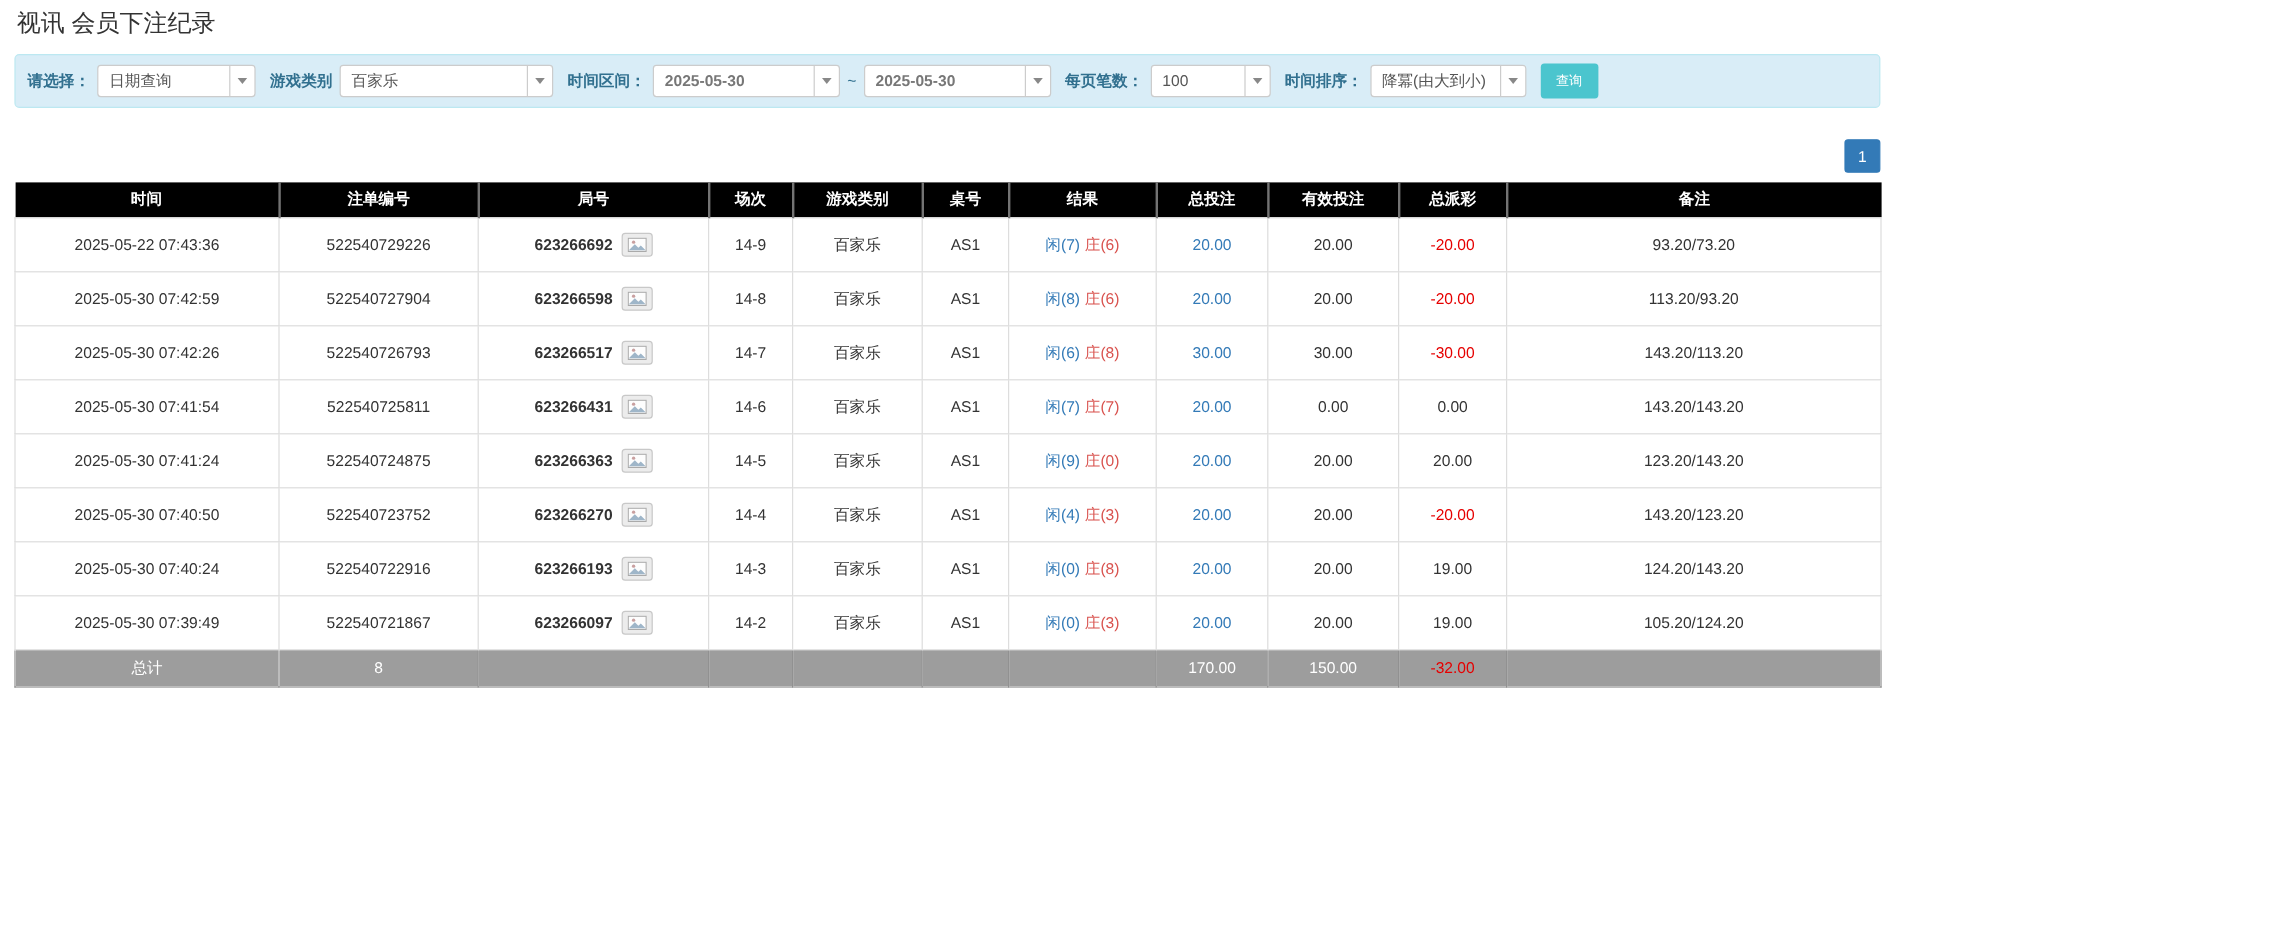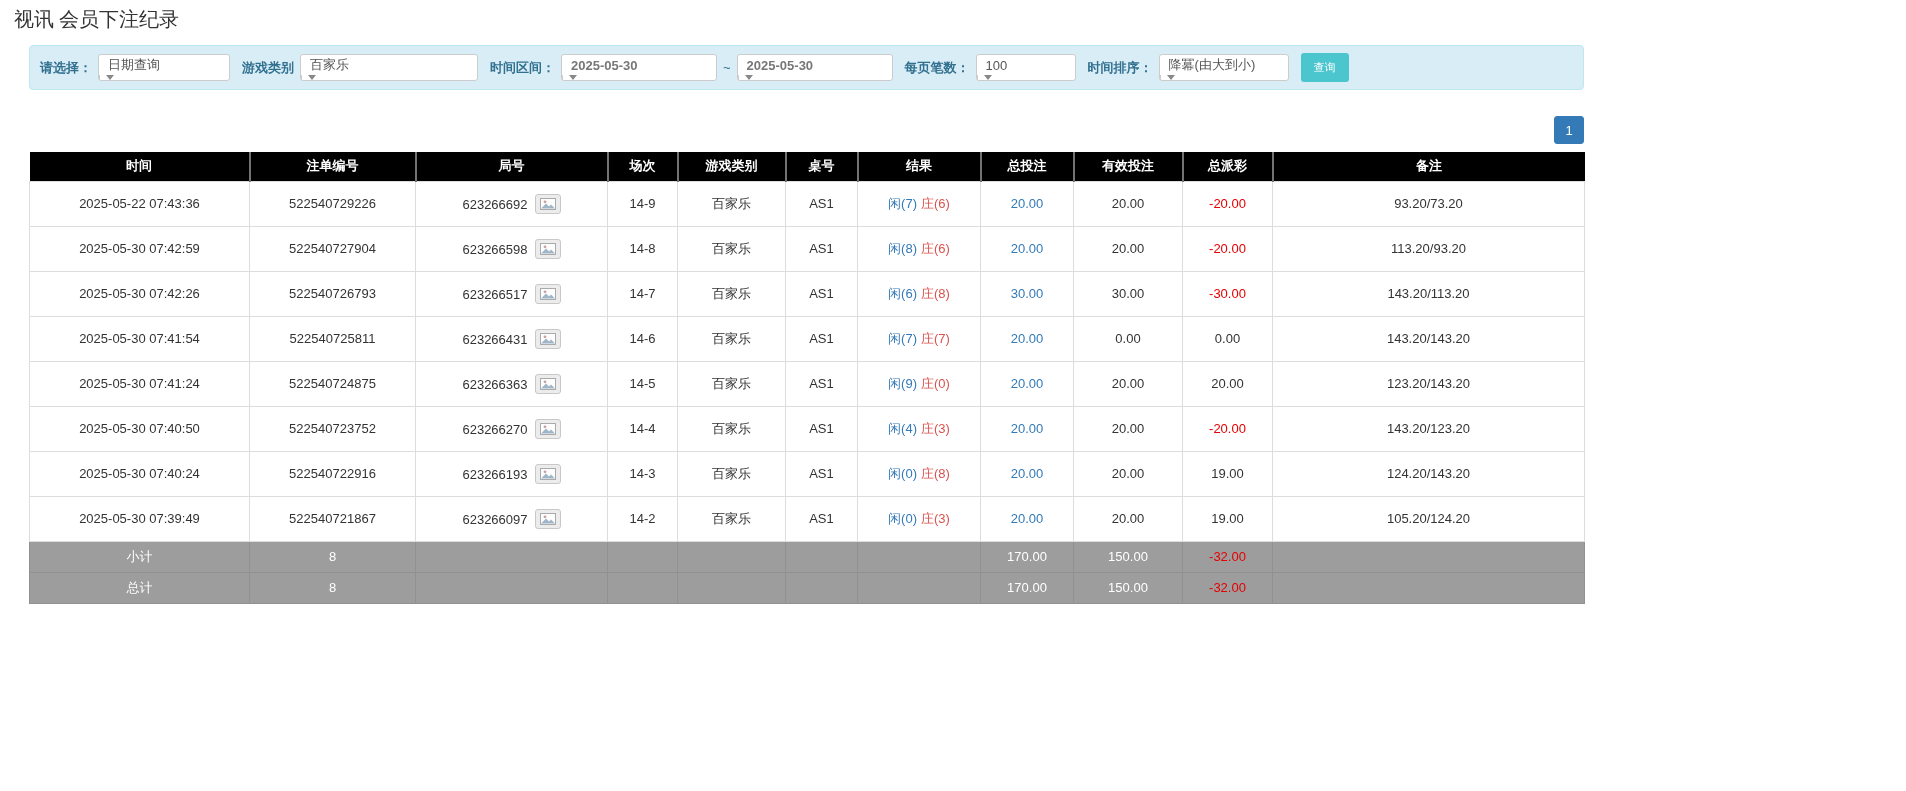--- a/index.html
+++ b/index.html
@@ -4,34 +4,34 @@
 <style>
   * { margin:0; padding:0; box-sizing:border-box; }
   html,body { background:#fff; }
   body {
     width:1906px; min-height:791px;
     font-family:"Liberation Sans","DejaVu Sans",sans-serif;
     font-size:13px; color:#333;
   }
   :root { --blue:#337ab7; --red:#e53935; --label:#31708f; }
 
-  .page-title { font-size:20px; font-weight:400; color:#333; margin:6px 0 12px 14px;font-family:Liberation Serif, serif; }
-
-  .container { width:1555px; margin-left:29px; }
+  .page-title { font-size:20px; font-weight:400; color:#333; margin:6px 0 12px 14px; }
+
+  .container { width:1555px; margin-left:12px; }
 
   
   .filter-bar {
     background:#d9edf7; border:1px solid #bce8f1; border-radius:4px;
     padding:7px 10px; display:flex; align-items:center; gap:6px;
   }
   .filter-label { color:var(--label); font-weight:bold; white-space:nowrap; margin-left:6px; }
   .filter-label.first { margin-left:0; }
   .combo {
     display:inline-flex; align-items:stretch; background:#fff;
-    border:1px solid #ccc; border-radius:3px; height:27px; cursor:pointer;flex-direction:column;
+    border:1px solid #ccc; border-radius:3px; height:27px; cursor:pointer;
   }
   .combo-text {
     display:flex; align-items:center; padding:0 9px; flex:1;
     color:#555; white-space:nowrap; overflow:hidden;
   }
   .combo-text.muted { color:#777;font-weight:bold; }
   .combo-caret {
     display:flex; align-items:center; justify-content:center;
     width:21px; border-left:1px solid #ccc;
   }
@@ -76,21 +76,21 @@
     border:1px solid #ddd; height:45px; text-align:center;
     font-size:13px; color:#333; background:#fff; overflow:hidden;
   }
   tbody tr.footer-row td {
     background:#9d9d9d; color:#fff; height:31px; border:1px solid #919191;
   }
   .neg { color:#e60000 !important; }
   .link-blue { color:var(--blue); cursor:pointer; }
   .res-player { color:var(--blue); margin-right:4px; }
   .res-banker { color:#d9534f; }
-  .round-text { vertical-align:middle; }
+  .round-text { vertical-align:middle;font-weight:bold; }
   .img-btn {
     display:inline-flex; align-items:center; justify-content:center;
     width:26px; height:20px; background:#ececec; border:1px solid #c8c8c8;
     border-radius:3px; margin-left:7px; vertical-align:middle; cursor:pointer;
   }
 </style>
 </head>
 <body>
 
 <div class="page">
@@ -330,42 +330,29 @@
             <td>14-2</td>
             <td>百家乐</td>
             <td>AS1</td>
             <td><span class="res-player">闲(0)</span><span class="res-banker">庄(3)</span></td>
             <td><span class="link-blue">20.00</span></td>
             <td>20.00</td>
             <td>19.00</td>
             <td>105.20/124.20</td>
           </tr>
           <tr class="footer-row">
-            <td>小计</td>
+            <td>总计</td>
             <td>8</td>
             <td></td>
             <td></td>
             <td></td>
             <td></td>
             <td></td>
             <td>170.00</td>
             <td>150.00</td>
             <td class="neg">-32.00</td>
             <td></td>
           </tr>
-          <tr class="footer-row">
-            <td>总计</td>
-            <td>8</td>
-            <td></td>
-            <td></td>
-            <td></td>
-            <td></td>
-            <td></td>
-            <td>170.00</td>
-            <td>150.00</td>
-            <td class="neg">-32.00</td>
-            <td></td>
-          </tr>
         </tbody>
     </table>
 
   </div>
 </div>
 
 </body></html>

